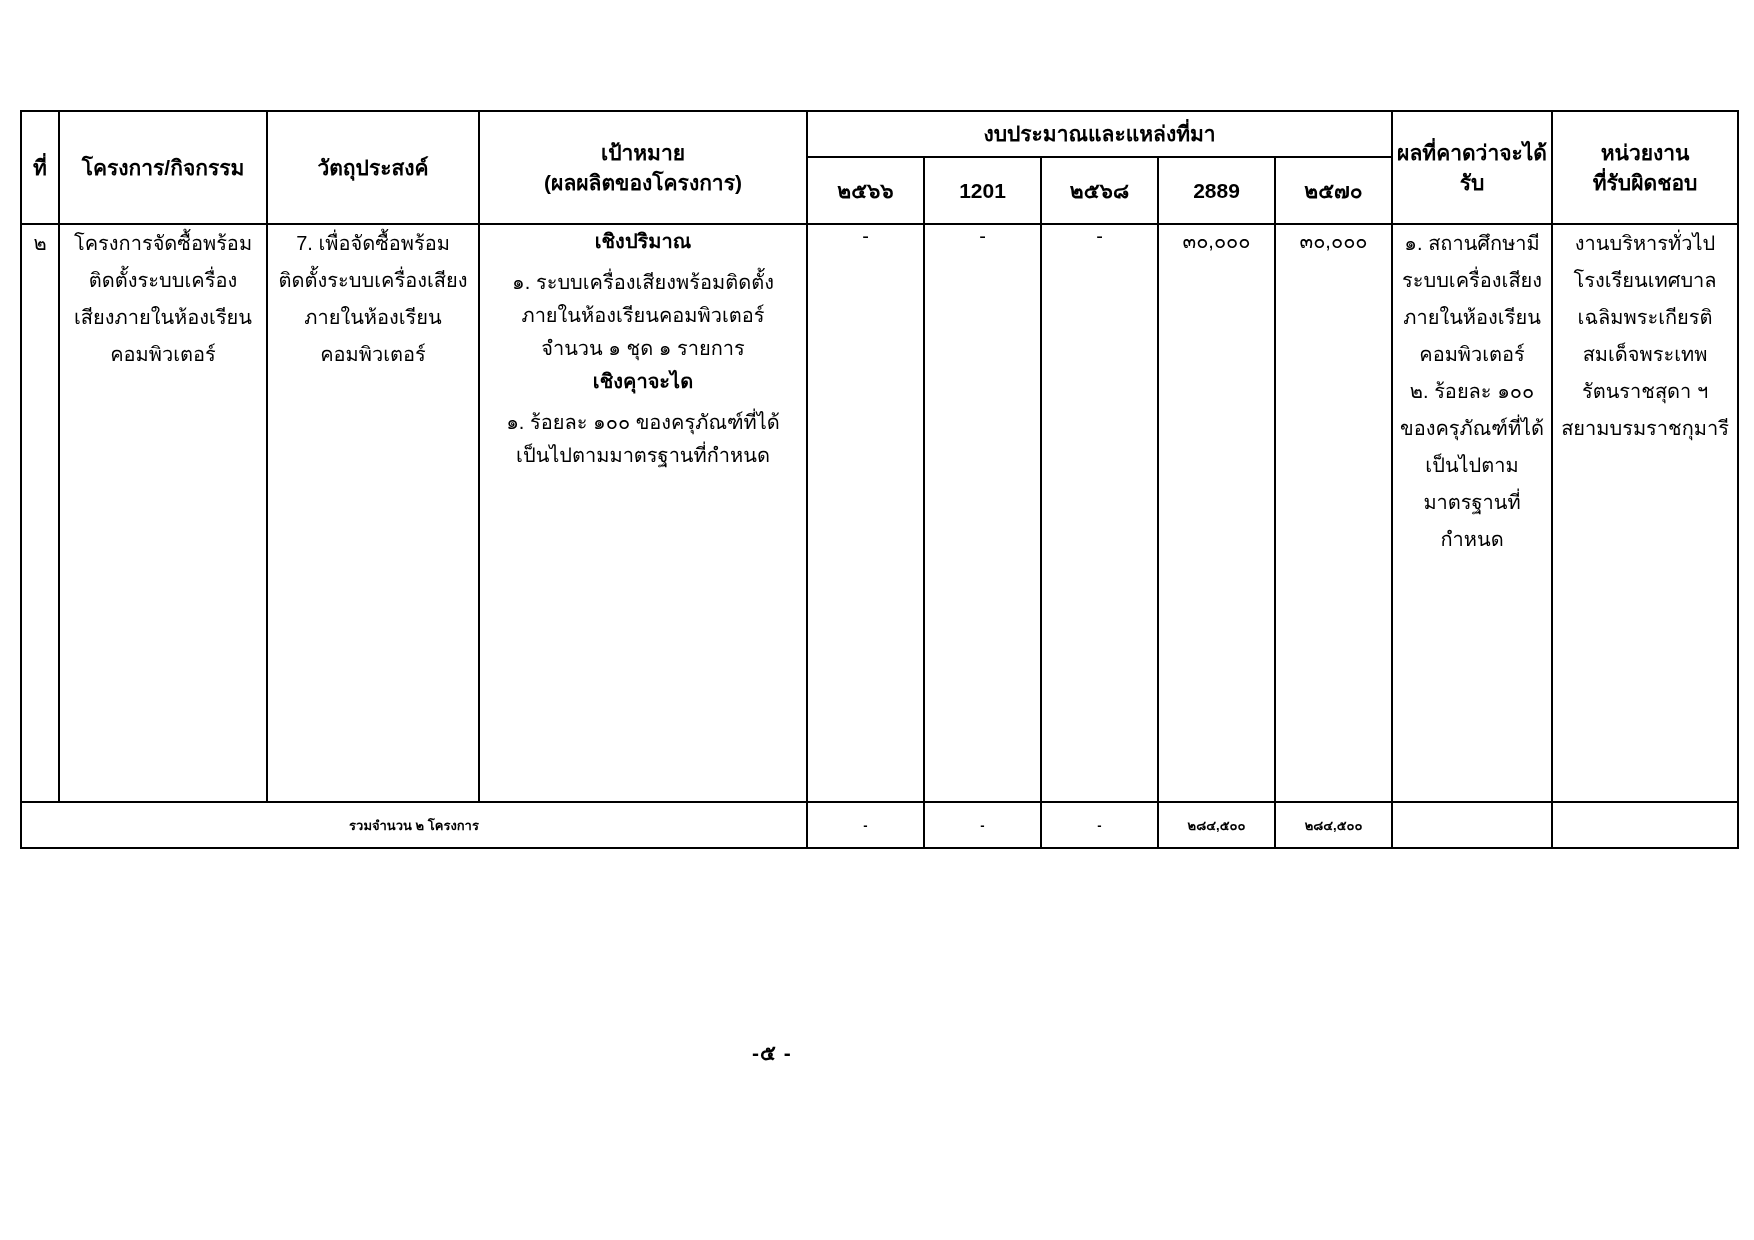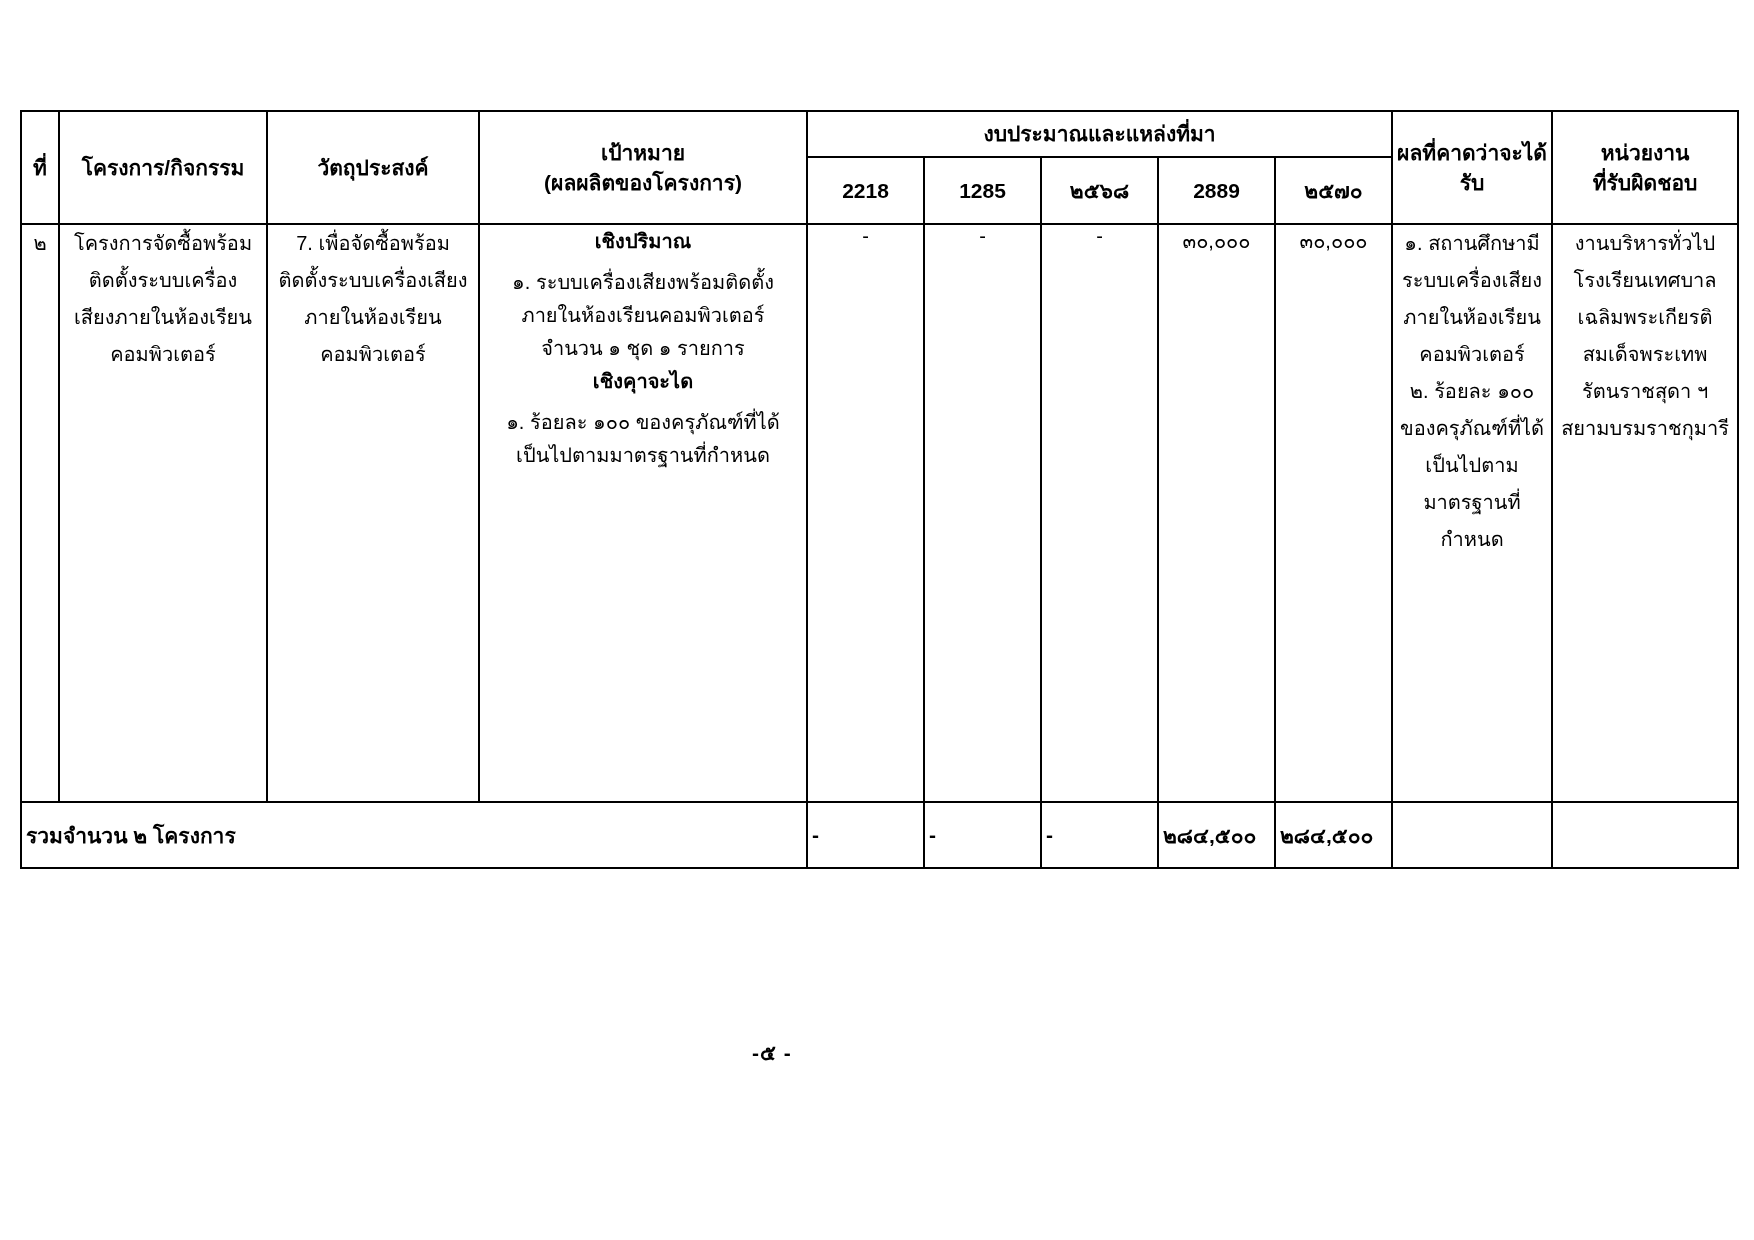--- a/index.html
+++ b/index.html
@@ -44,24 +44,25 @@
   td.target-cell { line-height:33px;border-radius:13px; }
   td.target-cell .sect-title { font-weight:bold; }
   td.budget-cell {
     vertical-align:top;
     text-align:center;
     font-size:20px;
     padding-top:14px;
   }
   tr.summary td {
     font-weight:bold;
-    font-size:21px;
+    font-size:13px;
+    text-align:center;
     vertical-align:middle;
     height:44px;
-    padding:10px 4px;
+    padding:0 4px;
   }
   .page-number {
     position:absolute;
     left:752px; top:1036px;
     font-size:21px;
     font-weight:bold;
     letter-spacing:1px;
   }
 </style>
 </head>
@@ -90,22 +91,22 @@
         <th class="hdr" rowspan="2">โครงการ/กิจกรรม</th>
         <th class="hdr" rowspan="2">วัตถุประสงค์</th>
         <th class="hdr preline" rowspan="2">เป้าหมาย
 (ผลผลิตของโครงการ)</th>
         <th class="hdr" colspan="5">งบประมาณและแหล่งที่มา</th>
         <th class="hdr" rowspan="2">ผลที่คาดว่าจะได้รับ</th>
         <th class="hdr preline" rowspan="2">หน่วยงาน
 ที่รับผิดชอบ</th>
       </tr>
       <tr style="height:67px">
-        <th class="hdr">2218</th>
-        <th class="hdr">1285</th>
+        <th class="hdr">๒๕๖๖</th>
+        <th class="hdr">1201</th>
         <th class="hdr">๒๕๖๘</th>
         <th class="hdr">2889</th>
         <th class="hdr">๒๕๗๐</th>
       </tr>
     </thead>
 
     <tbody>
       <tr style="height:578px">
         <td class="body-cell no-cell">๒</td>
         <td class="body-cell preline">โครงการจัดซื้อพร้อม

